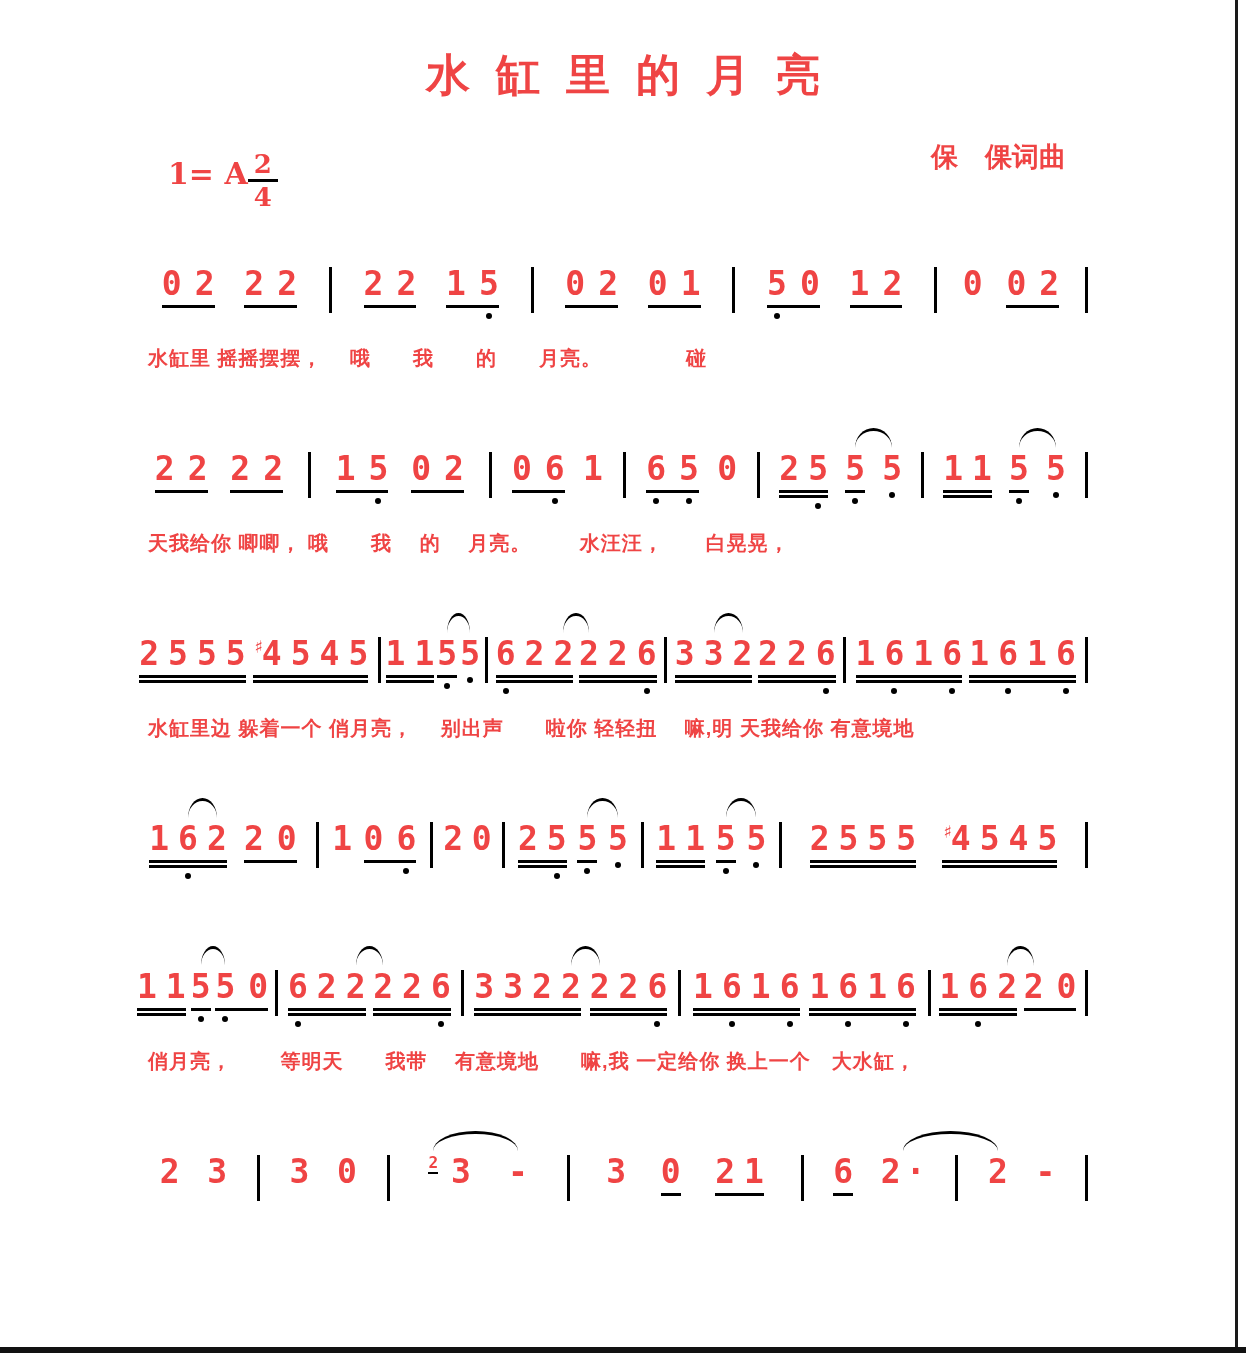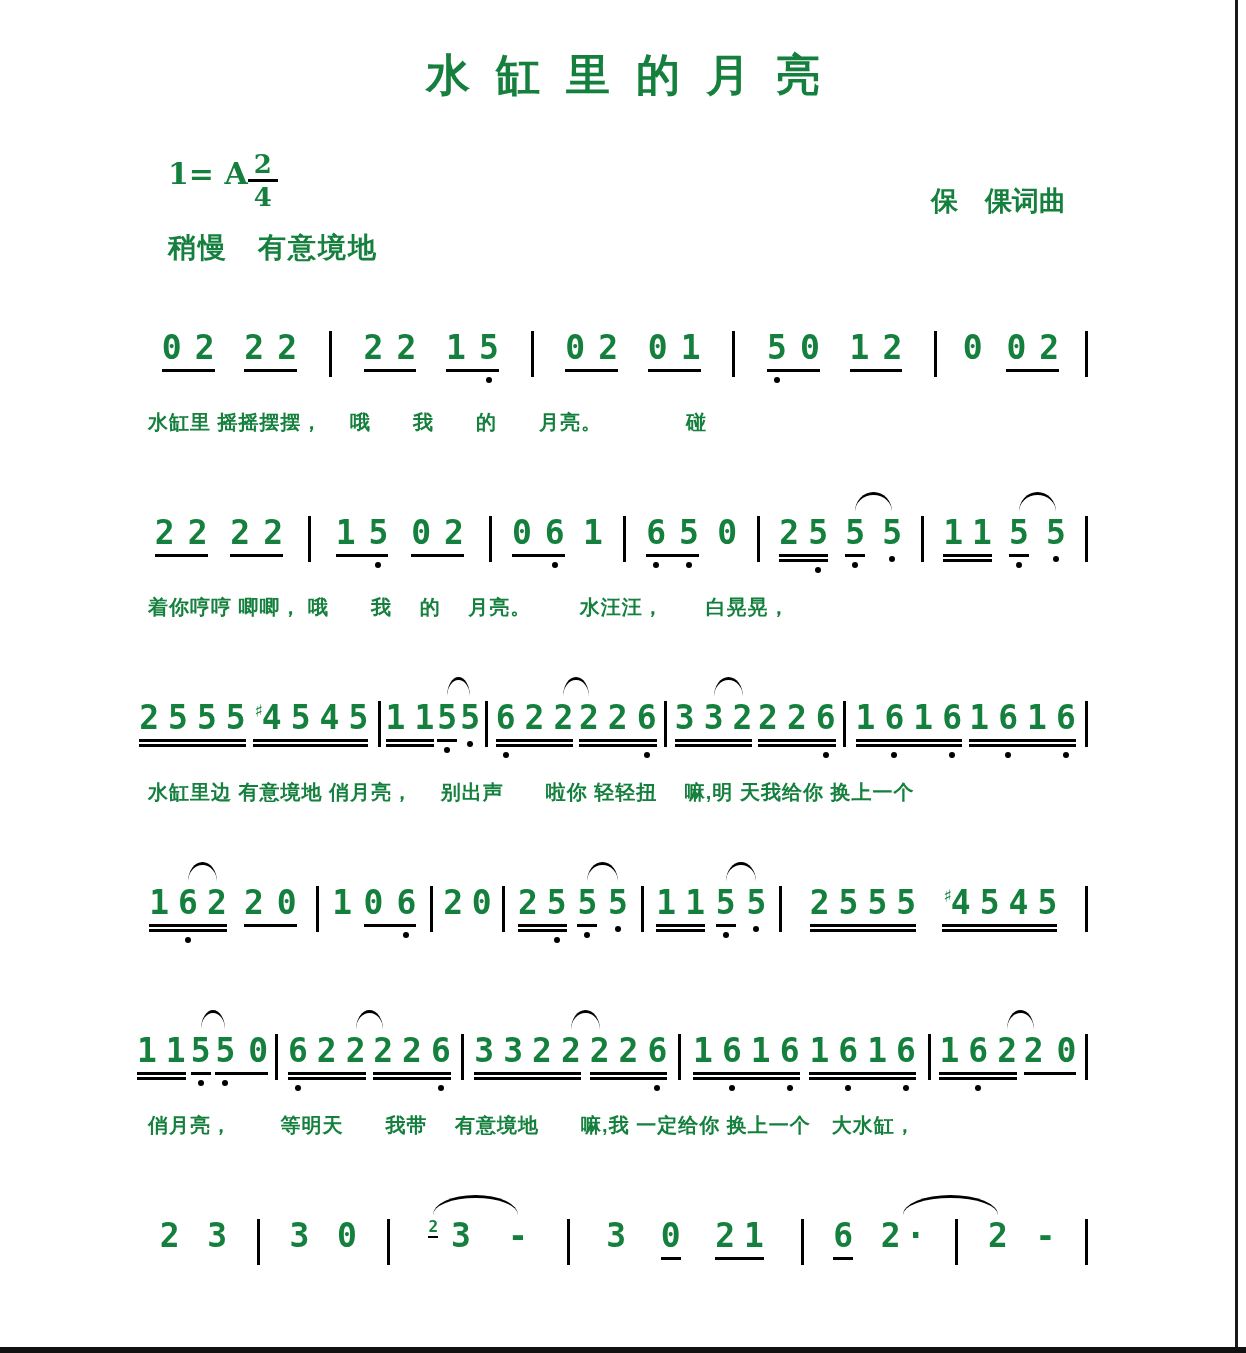--- a/index.html
+++ b/index.html
@@ -1,20 +1,20 @@
 <!DOCTYPE html>
 <html><head>
 <meta charset="utf-8">
 <style>
   html,body{margin:0;padding:0;background:#e8e8e8;}
   .page{
     position:relative;
     width:1246px;height:1353px;
     background:#ffffff;
-    color:#15803d;
+    color:#ef4444;
     font-family:"Liberation Sans",sans-serif;
     overflow:hidden;
   }
   .edge-right{position:absolute;top:0;right:8px;width:3px;height:100%;background:#1a1a1a;}
   .edge-bottom{position:absolute;left:0;bottom:0;width:100%;height:6px;background:#111;}
 
   
   .title{
     text-align:center;
     font-size:44px;font-weight:700;
@@ -26,21 +26,21 @@
   .keysig{
     position:absolute;left:168px;top:4px;
     font-size:30px;font-weight:700;
     display:flex;align-items:center;
     font-family:"DejaVu Serif","Liberation Serif",serif;
   }
   .frac{display:inline-flex;flex-direction:column;align-items:center;line-height:1;margin-top:14px;}
   .frac .num{font-size:26px;font-weight:700;border-bottom:3px solid #000;padding:0 6px 2px 6px;}
   .frac .den{font-size:26px;font-weight:700;padding-top:2px;}
   .performer{position:absolute;left:50%;transform:translateX(-50%);top:6px;font-size:27px;font-weight:700;}
-  .credit{position:absolute;right:180px;top:6px;font-size:27px;font-weight:700;margin-top:44px;}
+  .credit{position:absolute;right:180px;top:6px;font-size:27px;font-weight:700;}
   .tempo{margin:26px 0 0 168px;font-size:28px;font-weight:700;letter-spacing:2px;}
 
   
   .score{margin:34px 0 0 132px;width:958px;}
   .score-line{margin-bottom:50px;}
   .notes-row{
     position:relative;
     display:flex;align-items:flex-start;
     padding:30px 0 22px 0;
     width:100%;
@@ -92,21 +92,20 @@
     <div class="keysig">
       <span>1= A</span>
       <span class="frac">
         <span class="num">2</span>
         <span class="den">4</span>
       </span>
     </div>
     <div class="credit">保　倮词曲</div>
   </div>
 
-  <div class="tempo">稍慢　有意境地</div>
 
   <div class="score">
       <div class="score-line">
         <div class="notes-row">
           <div class="measure" style="flex-grow: 5;">
             <div class="group u1">
               <div class="tok-row">
                 <div class="tok"><span>0</span></div>
                 <div class="tok"><span>2</span></div>
               </div>
@@ -296,21 +295,21 @@
             <div class="group u0">
               <div class="tok-row">
                 <div class="tok"><span>5</span><span class="low"></span></div>
               </div>
             </div>
           </div>
           <div class="barline"></div>
           <div class="arc" style="left: 723.125px; width: 36.9531px;"></div>
           <div class="arc" style="left: 886.969px; width: 36.9531px;"></div>
         </div>
-        <div class="lyrics">着你哼哼 唧唧， 哦　　我　 的　 月亮。　　 水汪汪，　　白晃晃，</div>
+        <div class="lyrics">天我给你 唧唧， 哦　　我　 的　 月亮。　　 水汪汪，　　白晃晃，</div>
       </div>
       <div class="score-line">
         <div class="notes-row">
           <div class="measure" style="flex-grow: 9;">
             <div class="group u2">
               <div class="tok-row">
                 <div class="tok"><span>2</span></div>
                 <div class="tok"><span>5</span></div>
                 <div class="tok"><span>5</span></div>
                 <div class="tok"><span>5</span></div>
@@ -414,21 +413,21 @@
               </div>
               <div class="uline"></div>
               <div class="uline"></div>
             </div>
           </div>
           <div class="barline"></div>
           <div class="arc" style="left: 315.219px; width: 22.875px;"></div>
           <div class="arc" style="left: 431.391px; width: 25.5px;"></div>
           <div class="arc" style="left: 581.641px; width: 28.875px;"></div>
         </div>
-        <div class="lyrics">水缸里边 有意境地 俏月亮，　 别出声　　啦你 轻轻扭　 嘛,明 天我给你 换上一个</div>
+        <div class="lyrics">水缸里边 躲着一个 俏月亮，　 别出声　　啦你 轻轻扭　 嘛,明 天我给你 有意境地</div>
       </div>
       <div class="score-line">
         <div class="notes-row">
           <div class="measure" style="flex-grow: 6;">
             <div class="group u2">
               <div class="tok-row">
                 <div class="tok"><span>1</span></div>
                 <div class="tok"><span>6</span><span class="low"></span></div>
                 <div class="tok"><span>2</span></div>
               </div>

